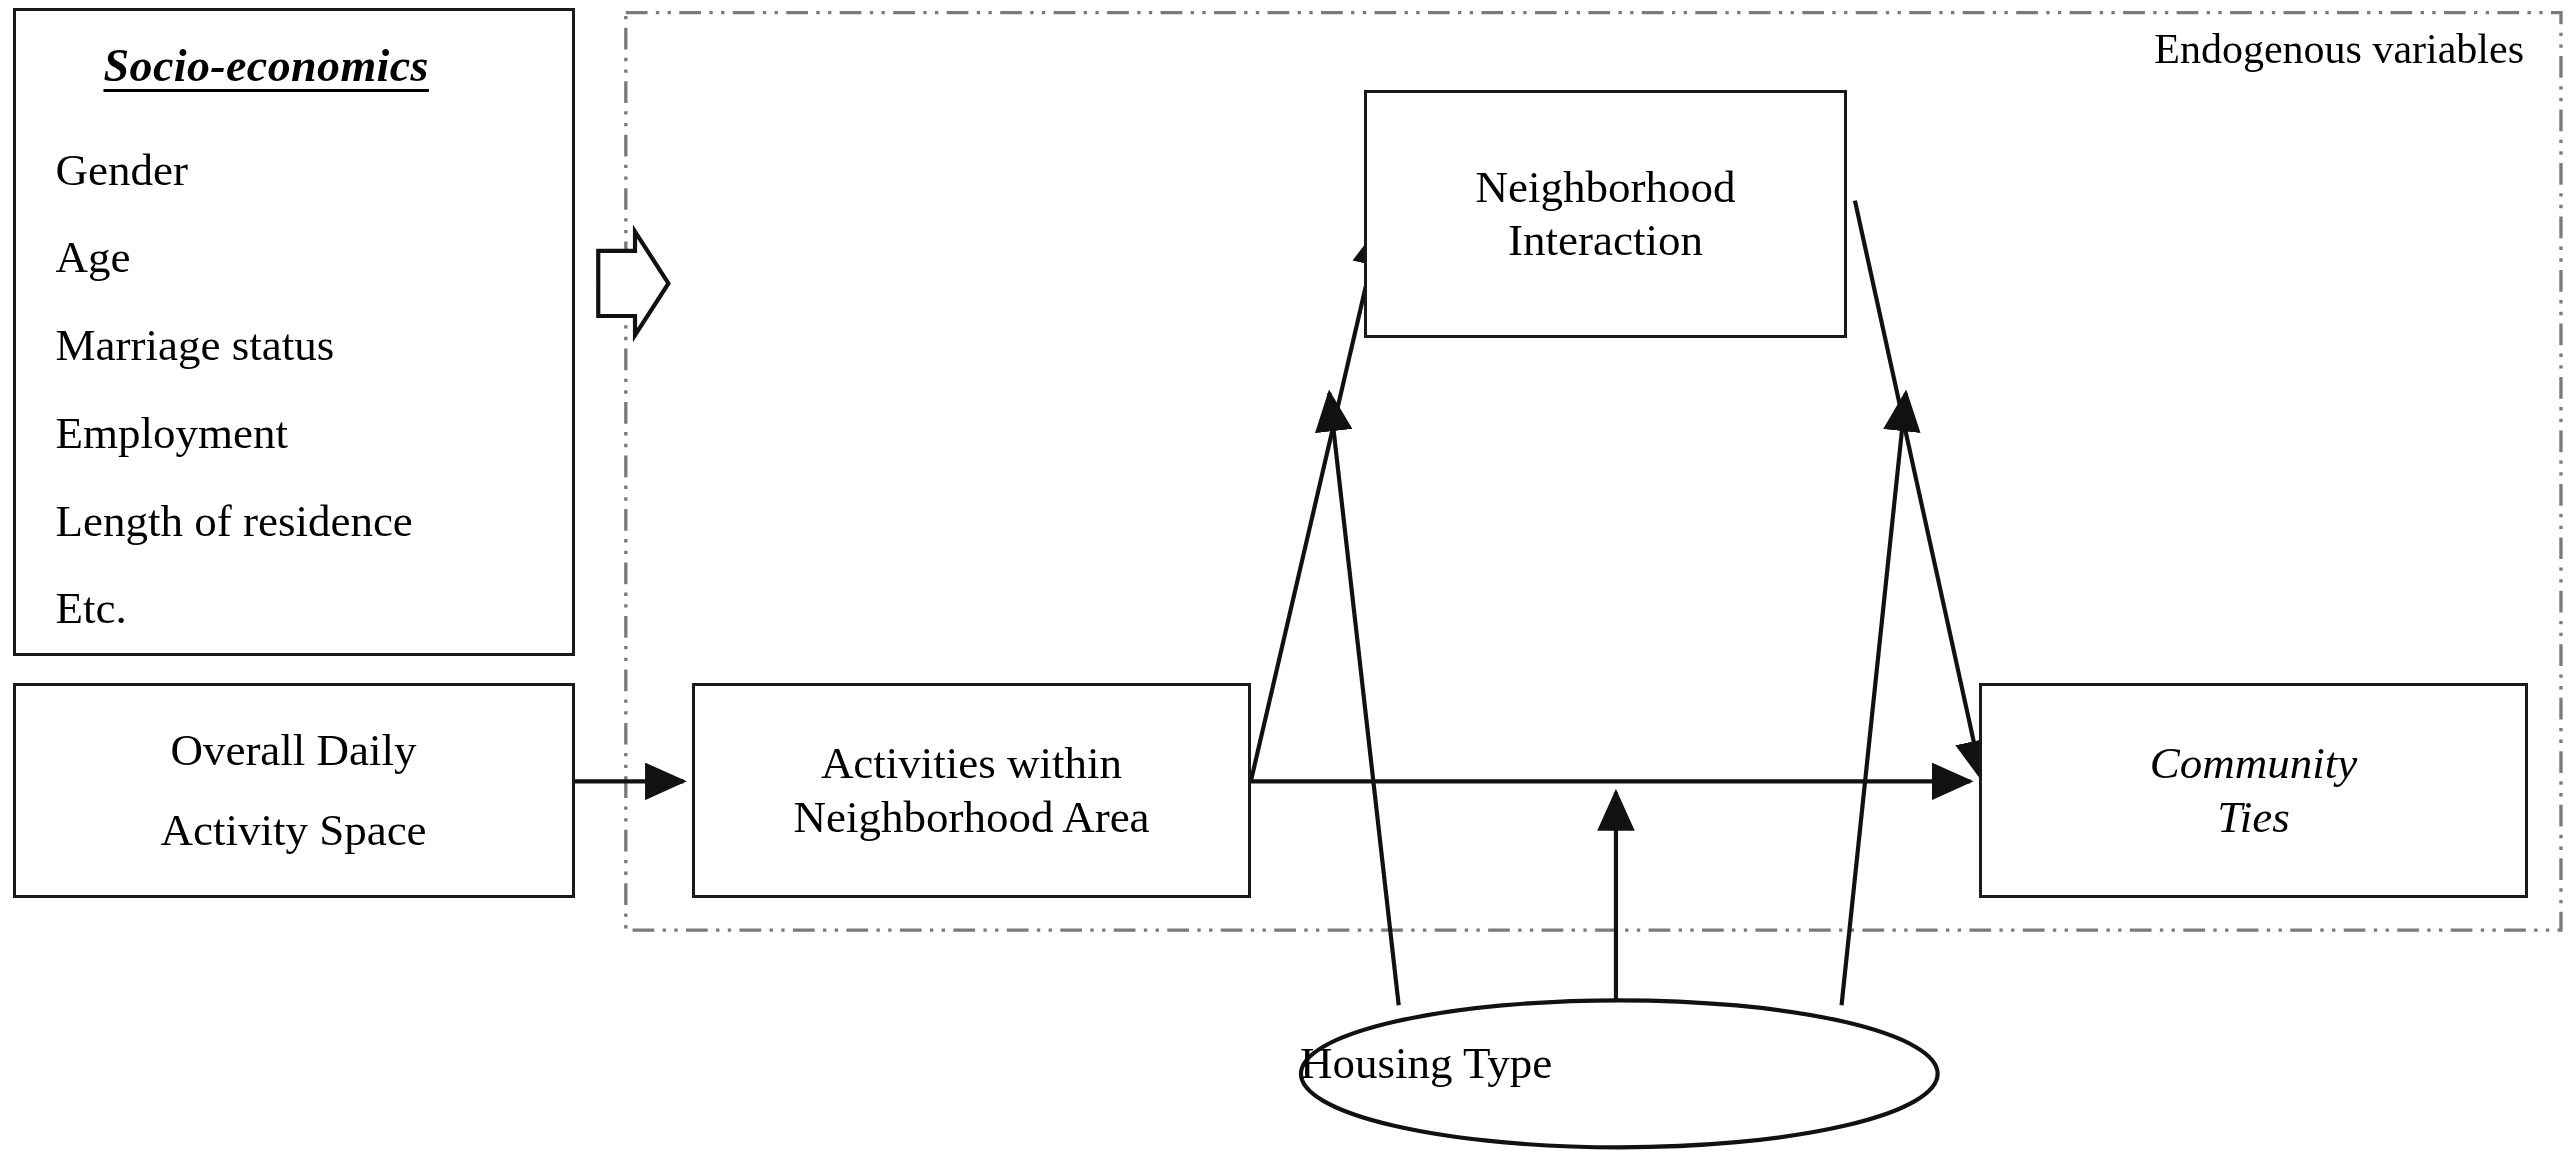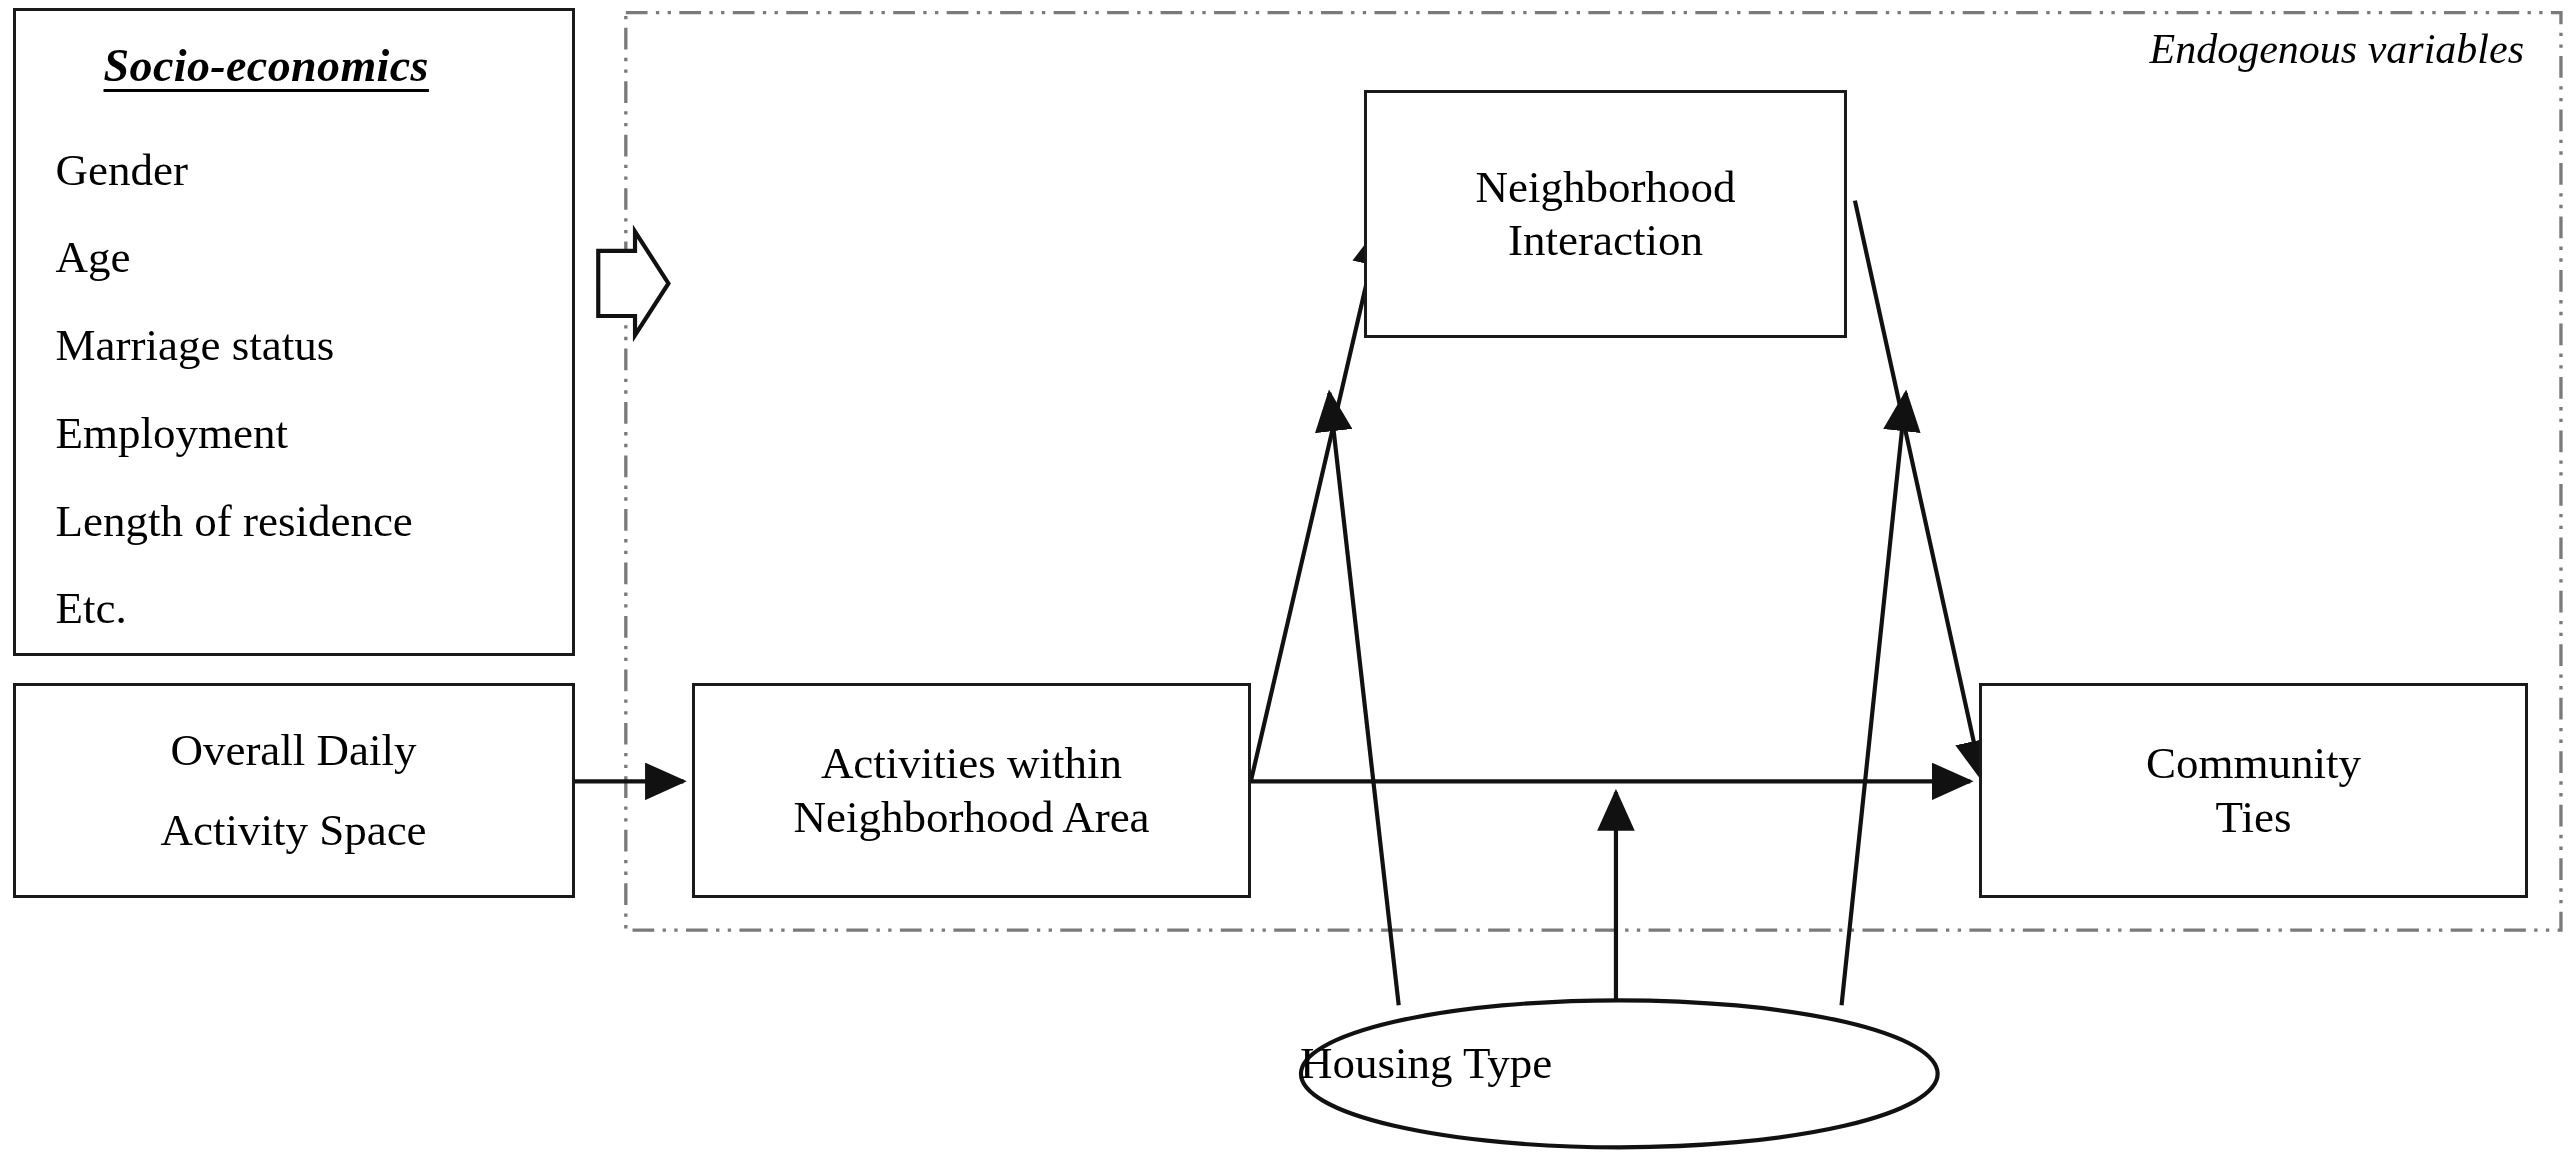--- a/index.html
+++ b/index.html
@@ -95,39 +95,39 @@
     font-size: 45px;
   }
 
   
   #community-box {
     left: 1979px;
     top: 683px;
     width: 549px;
     height: 215px;
     font-size: 45px;
+    font-style: italic;
   }
 
   
   #housing-label {
     position: absolute;
     left: 1300px;
     top: 1039px;
     width: 638px;
     text-align: left;
     font-size: 45px;
     line-height: 1.1;
   }
 
   
   #endogenous-label {
     position: absolute;
     right: 52px;
     top: 25px;
-    font-style: italic;
     font-size: 42px;
     white-space: nowrap;
   }
 </style>
 </head>
 <body>
 
 <div id="stage">
 
   <svg class="svg-layer" viewBox="0 0 3083 1382" xmlns="http://www.w3.org/2000/svg">

